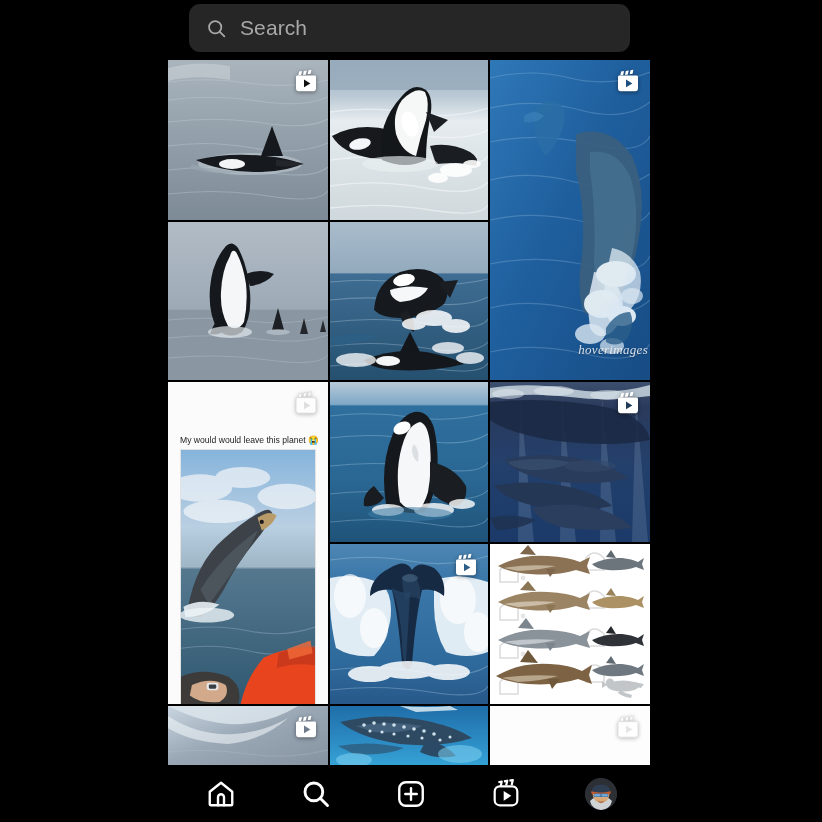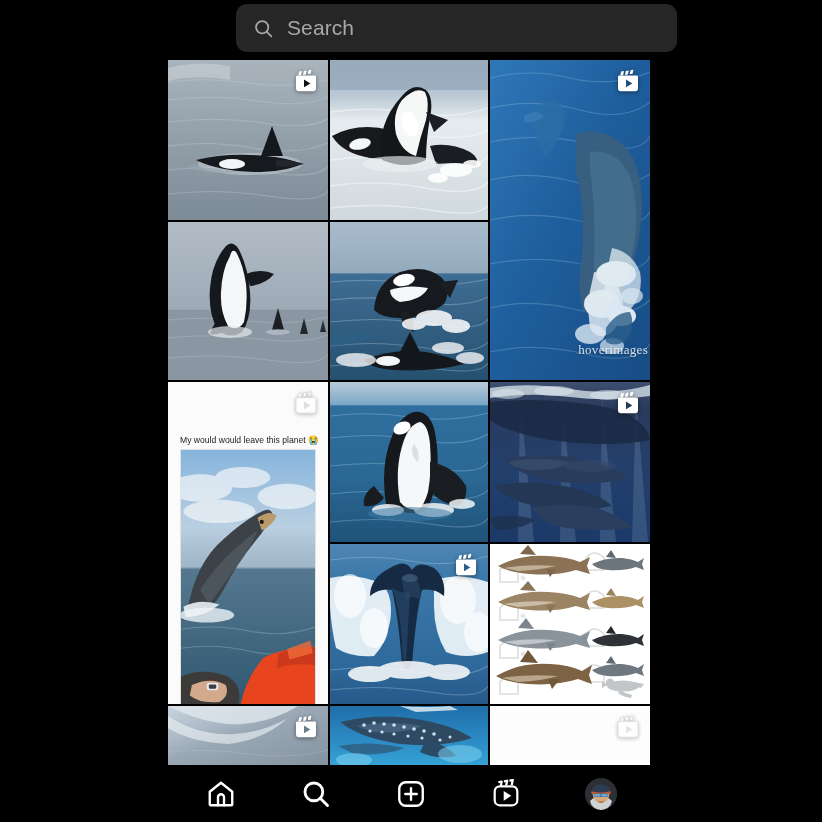--- a/index.html
+++ b/index.html
@@ -13,21 +13,21 @@
     position: relative;
     width: 822px; height: 822px;
     background: #000;
   }
 
   
   .search-wrap {
     position: absolute;
     left: 189px; top: 4px;
     width: 441px; height: 48px;
-    display: flex; align-items: center; margin-left: 47px;
+    display: flex; align-items: center;
   }
   .search-bar {
     width: 100%; height: 100%;
     background: #262626;
     border-radius: 11px;
     display: flex; align-items: center;
     padding-left: 17px;
     gap: 13px;
   }
   .search-ico { width: 21px; height: 21px; flex: 0 0 auto; display:block; }
@@ -63,20 +63,21 @@
     width: 26px; height: 26px;
     z-index: 5;
     filter: drop-shadow(0 1px 2px rgba(0,0,0,.45));
   }
   .reels-badge.dim { opacity: .55; }
 
   .watermark {
     position: absolute;
     right: 2px; bottom: 22px;
     font-family: "Liberation Serif", serif;
+    font-style: italic;
     font-size: 13px;
     color: rgba(255,255,255,.82);
     letter-spacing: .3px;
     z-index: 4;
     text-shadow: 0 1px 2px rgba(0,0,0,.3);
   }
 
   
   .cap-cell { background: #fbfbfb; }
   .cap-text {

